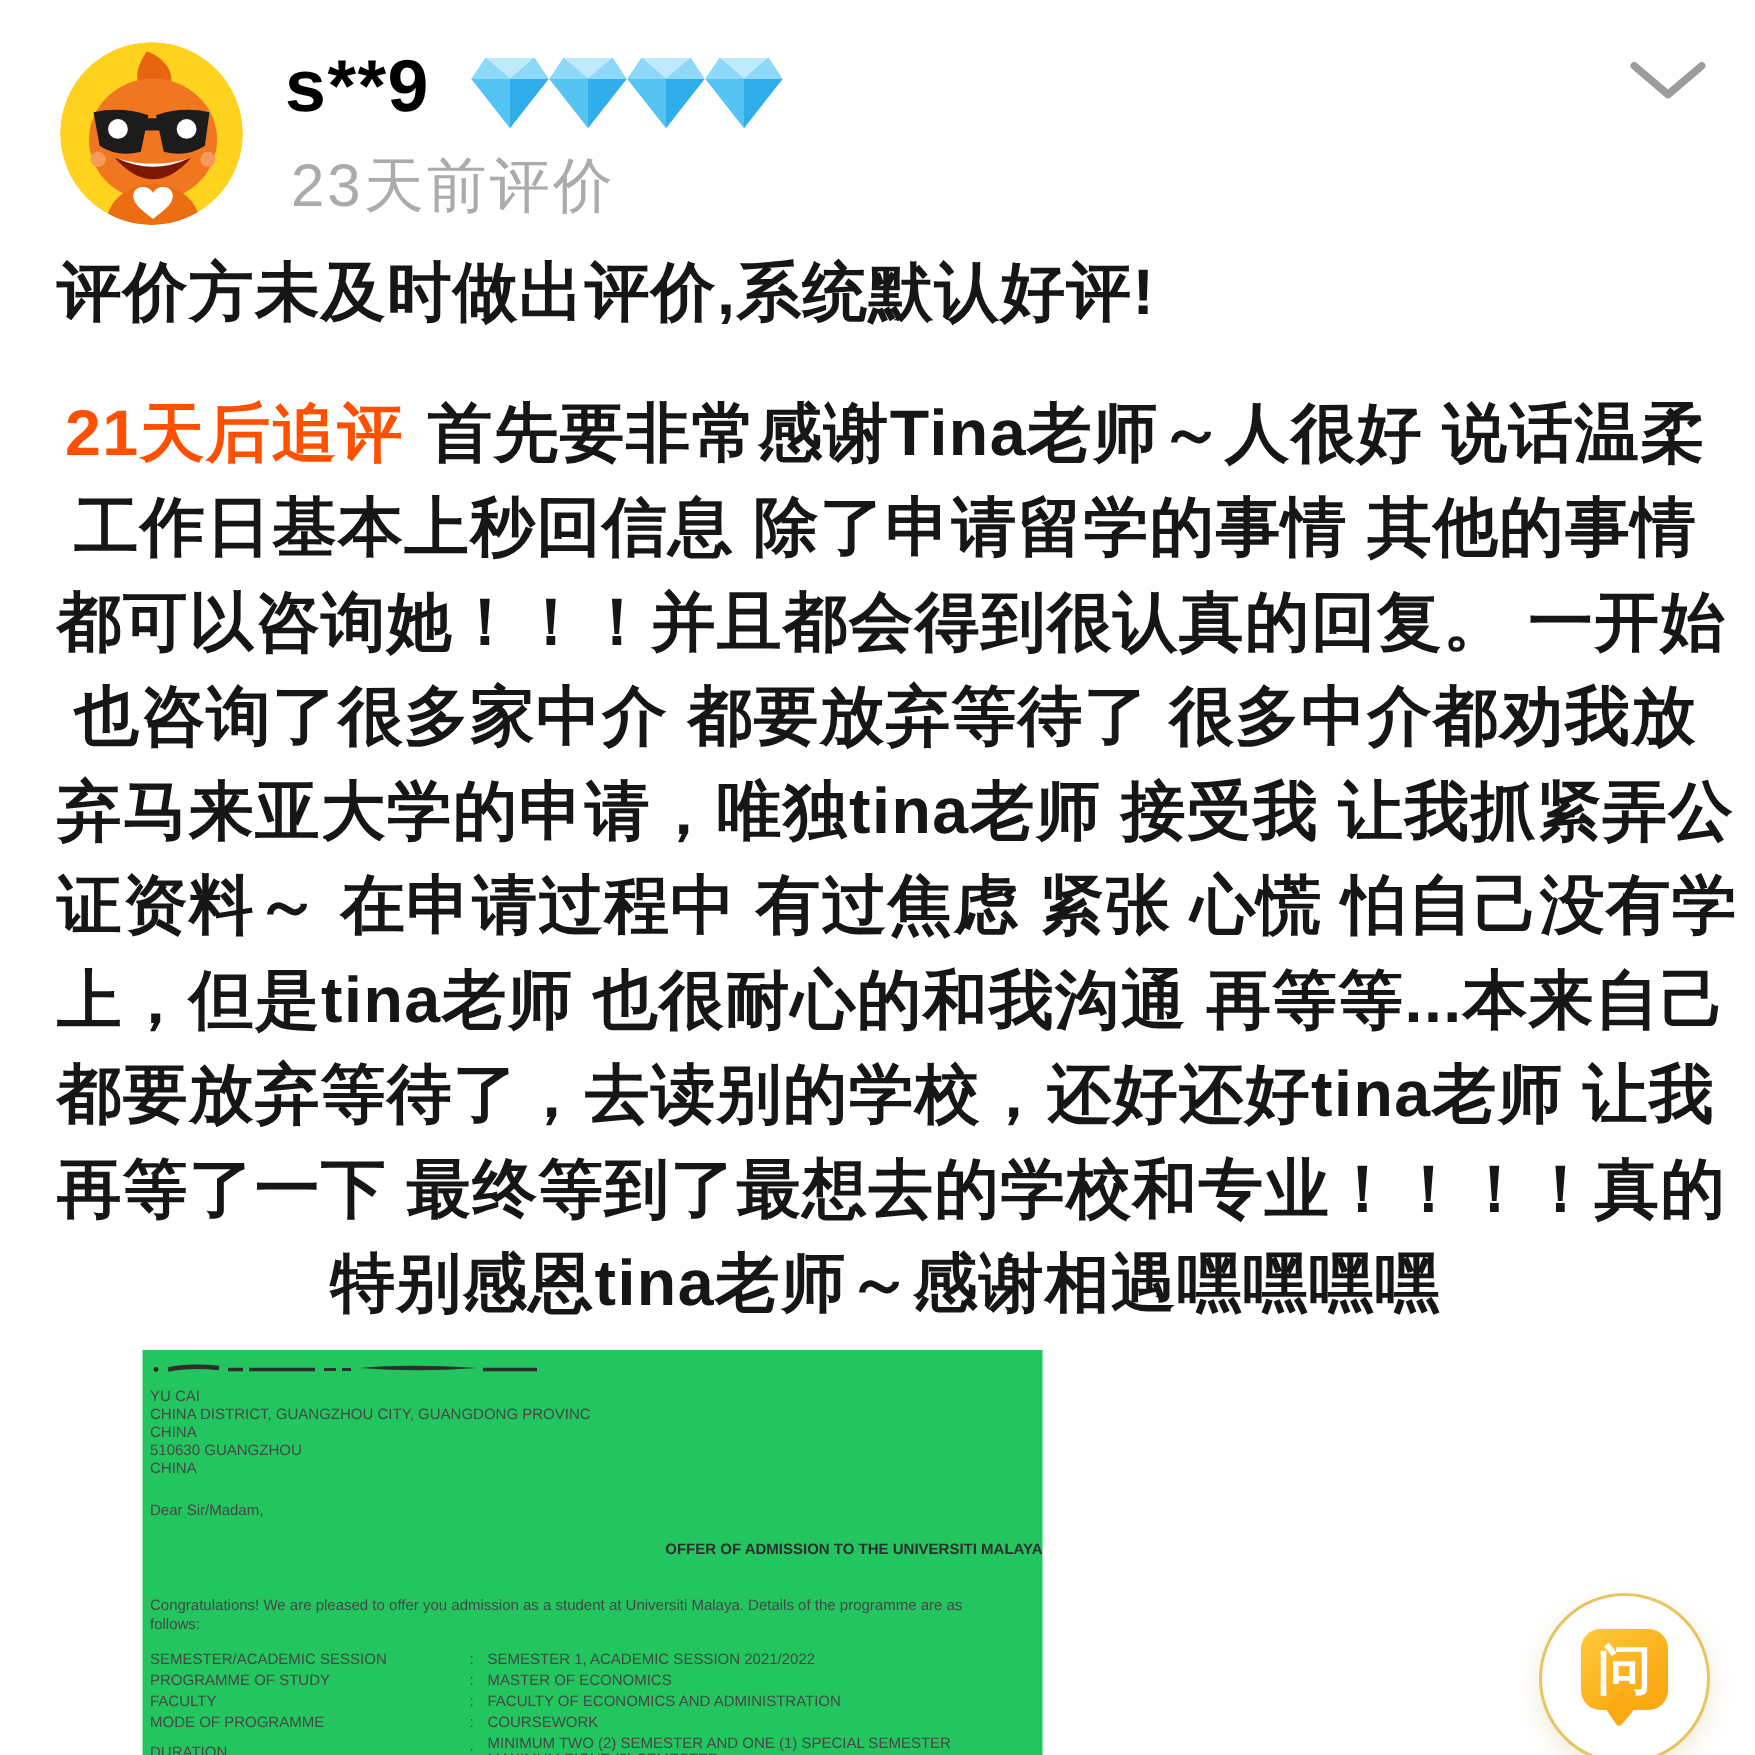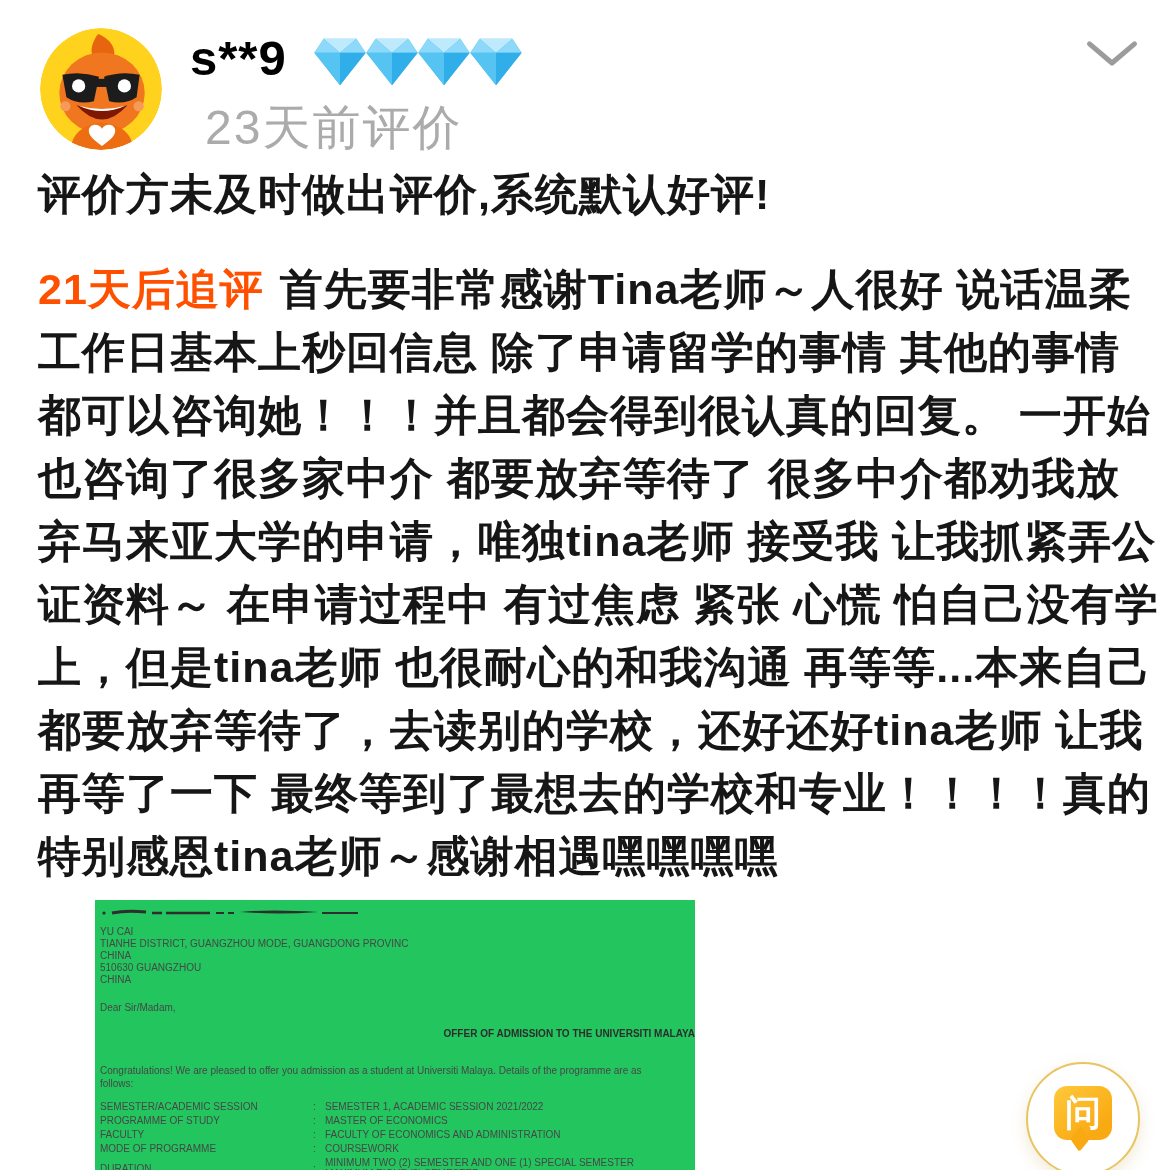--- a/index.html
+++ b/index.html
@@ -31,41 +31,42 @@
   .user-name{
     position:absolute;left:190px;top:30px;
     font-size:49px;font-weight:700;color:#000;letter-spacing:1px;
   }
   .diamonds{
     position:absolute;left:312px;top:34px;height:56px;
     display:flex;align-items:center;
   }
   .diamonds svg{width:56px;height:52px;margin-right:-4px;}
   .review-time{
-    position:absolute;left:205px;top:96px;
-    font-size:48px;color:var(--time-gray,#ABABAB);letter-spacing:2px;
+    position:absolute;left:194px;top:96px;
+    font-size:40px;color:var(--time-gray,#ABABAB);letter-spacing:2px;
   }
   .collapse-btn{
     position:absolute;left:1082px;top:34px;width:60px;height:40px;
     display:flex;align-items:center;justify-content:center;cursor:pointer;
   }
 
   
   .default-note{
     position:absolute;left:38px;top:166px;
     font-size:43px;font-weight:600;letter-spacing:1px;
     color:var(--text-black,#161616);
   }
   .followup{
     position:absolute;left:38px;top:258px;width:1105px;
   }
   .fu-line{
     font-size:43px;line-height:63px;font-weight:600;
     letter-spacing:1px;color:var(--text-black,#161616);
     white-space:nowrap;
+    text-align:center;
   }
   .badge{
     color:var(--accent-orange,#FF5000);
     font-weight:700;
     margin-right:16px;
   }
 
   
   .attachment{
     position:absolute;left:95px;top:900px;width:600px;height:270px;
@@ -207,21 +208,21 @@
     <svg class="scribble" width="300" height="12" viewBox="0 0 300 12">
       <circle cx="4" cy="7" r="1.6" fill="#2E2E2E"></circle>
       <path d="M12 7 q14 -3 34 -1" stroke="#2E2E2E" stroke-width="3" fill="none"></path>
       <path d="M52 7 h10 M66 7 h44" stroke="#2E2E2E" stroke-width="2.4" fill="none"></path>
       <path d="M116 7 h8 M128 7 h6" stroke="#2E2E2E" stroke-width="2" fill="none"></path>
       <path d="M140 6 q30 -3 78 0 q-40 3 -78 0 Z" fill="#2E2E2E"></path>
       <path d="M222 7 h36" stroke="#2E2E2E" stroke-width="2.2" fill="none"></path>
     </svg>
     <div>
         <div class="addr-line">YU CAI</div>
-        <div class="addr-line">TIANHE DISTRICT, GUANGZHOU MODE, GUANGDONG PROVINC</div>
+        <div class="addr-line">CHINA DISTRICT, GUANGZHOU CITY, GUANGDONG PROVINC</div>
         <div class="addr-line">CHINA</div>
         <div class="addr-line">510630 GUANGZHOU</div>
         <div class="addr-line">CHINA</div>
       </div>
     <div class="salutation">Dear Sir/Madam,</div>
     <div class="subject">OFFER OF ADMISSION TO THE UNIVERSITI MALAYA</div>
     <div class="intro">Congratulations! We are pleased to offer you admission as a student at Universiti Malaya. Details of the programme are as follows:</div>
     <div class="details">
         <div class="d-row">
           <span class="d-label">SEMESTER/ACADEMIC SESSION</span>

